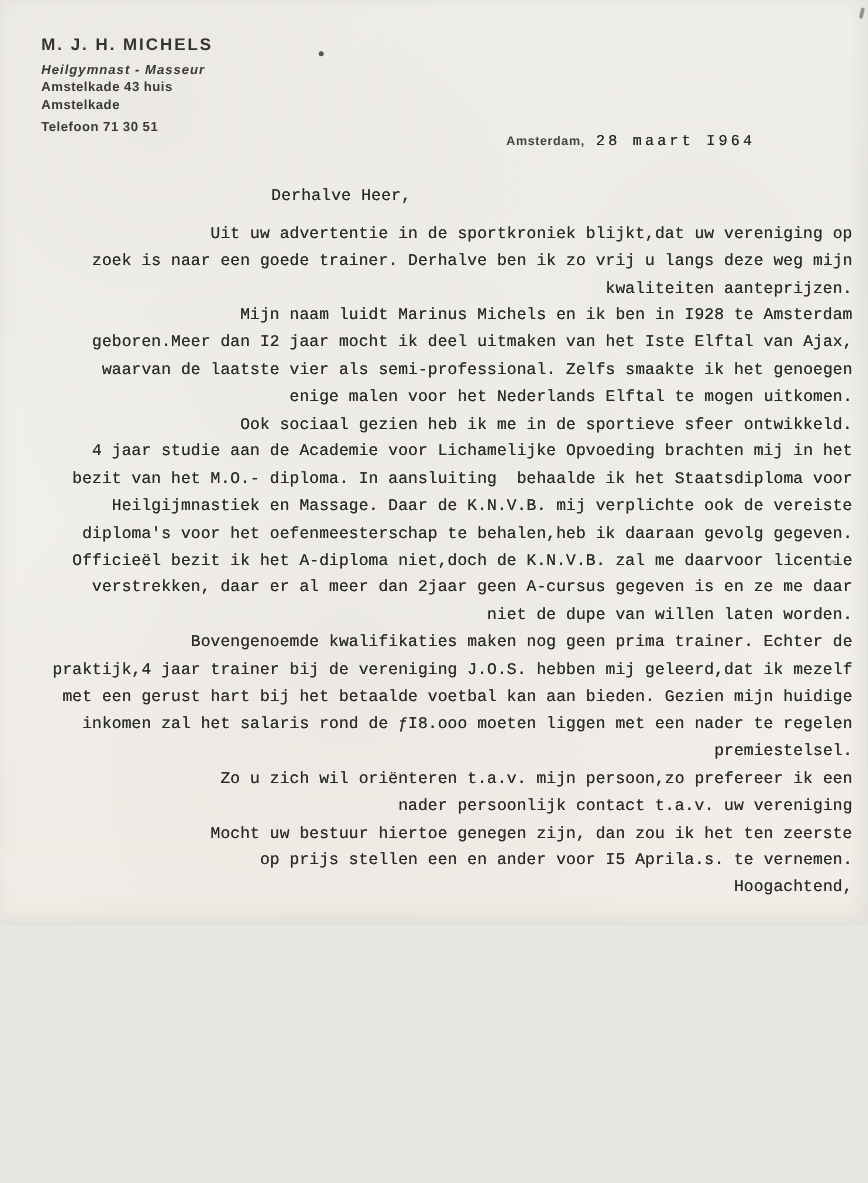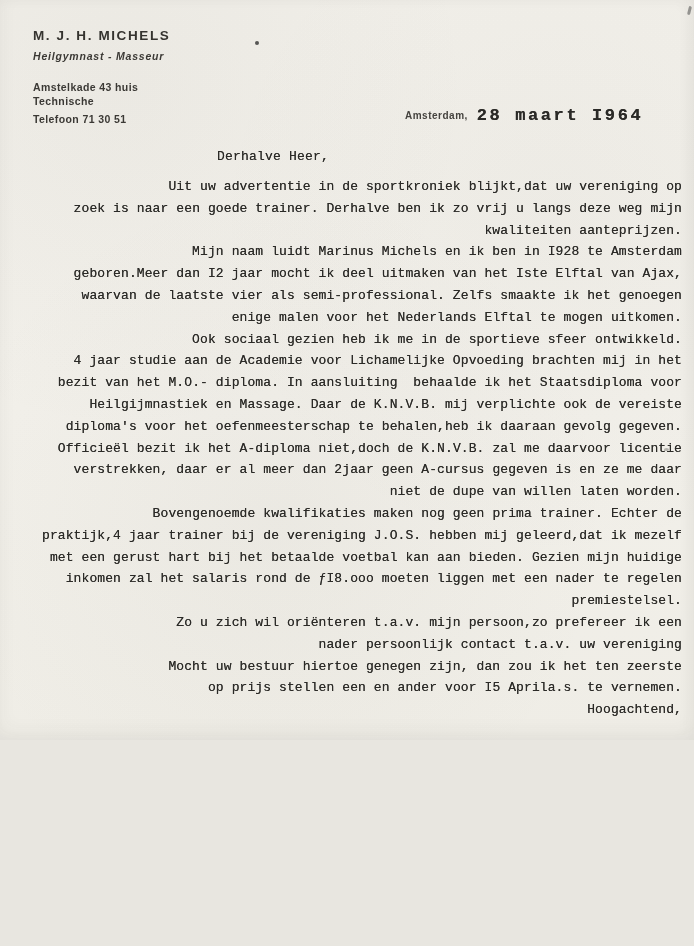--- a/index.html
+++ b/index.html
@@ -20,28 +20,28 @@
     overflow:hidden;
     box-shadow: inset 0 -8px 18px rgba(60,55,50,0.05), inset -6px 0 14px rgba(60,55,50,0.03);
     font-family:"Liberation Mono", monospace;
     padding-left:16px;
   }
   
   .letterhead{position:absolute;left:33px;top:28px;color:var(--ink);
     font-family:"Liberation Sans", sans-serif;}
   .lh-name{font-size:13.5px;font-weight:700;letter-spacing:1.6px;}
   .lh-prof{font-size:10.5px;font-weight:700;font-style:italic;letter-spacing:0.8px;margin-top:7px;color:#3b3935;}
-  .lh-addr{font-size:10.5px;font-weight:700;letter-spacing:0.4px;margin-top:18px;line-height:14px;color:#3b3935;}
+  .lh-addr{font-size:10.5px;font-weight:700;letter-spacing:0.4px;margin-top:1px;line-height:14px;color:#3b3935;}
   .lh-phone{font-size:10.5px;font-weight:700;letter-spacing:0.4px;margin-top:5px;color:#3b3935;}
   
   .dateline{position:absolute;left:405px;top:106px;display:flex;align-items:center;gap:9px;}
   .date-city{font-family:"Liberation Sans", sans-serif;font-size:10px;font-weight:700;
     letter-spacing:0.5px;color:#45433f;}
-  .date-typed{font-size:17px;letter-spacing:2.6px;color:var(--type-ink);
-    text-shadow:0 0 0.5px rgba(43,42,39,0.85);font-weight:bold;}
+  .date-typed{font-size:12px;letter-spacing:2.6px;color:var(--type-ink);
+    text-shadow:0 0 0.5px rgba(43,42,39,0.85);}
   
   .typed{color:var(--type-ink);text-shadow:0 0 0.5px rgba(43,42,39,0.8);}
   .salutation{position:absolute;left:217px;top:149px;font-size:13px;letter-spacing:0.2px;}
   .body-text{position:absolute;left:42px;top:176px;font-size:13px;line-height:21.8px;
     white-space:pre;letter-spacing:0.1px;text-align:right;}
   .reference{position:absolute;left:42px;top:760px;font-size:13px;line-height:27.5px;
     white-space:pre;letter-spacing:0.1px;}
   
   .handwriting{position:absolute;left:16px;top:810px;transform:rotate(-6deg);}
   .handwriting path{stroke:#242424;stroke-width:2;fill:none;stroke-linecap:round;}
@@ -55,21 +55,21 @@
 </head>
 <body>
 
 <div class="page">
 
   <div class="letterhead">
     <div class="lh-name">M. J. H. MICHELS</div>
     <div class="lh-prof">Heilgymnast - Masseur</div>
     <div class="lh-addr">
       <div>Amstelkade 43 huis</div>
-      <div>Technische</div>
+      <div>Amstelkade</div>
     </div>
     <div class="lh-phone">Telefoon 71 30 51</div>
   </div>
 
   <div class="dateline">
     <span class="date-city">Amsterdam,</span>
     <span class="date-typed">28 maart I964</span>
   </div>
 
   <div class="salutation typed">Derhalve Heer,</div>

